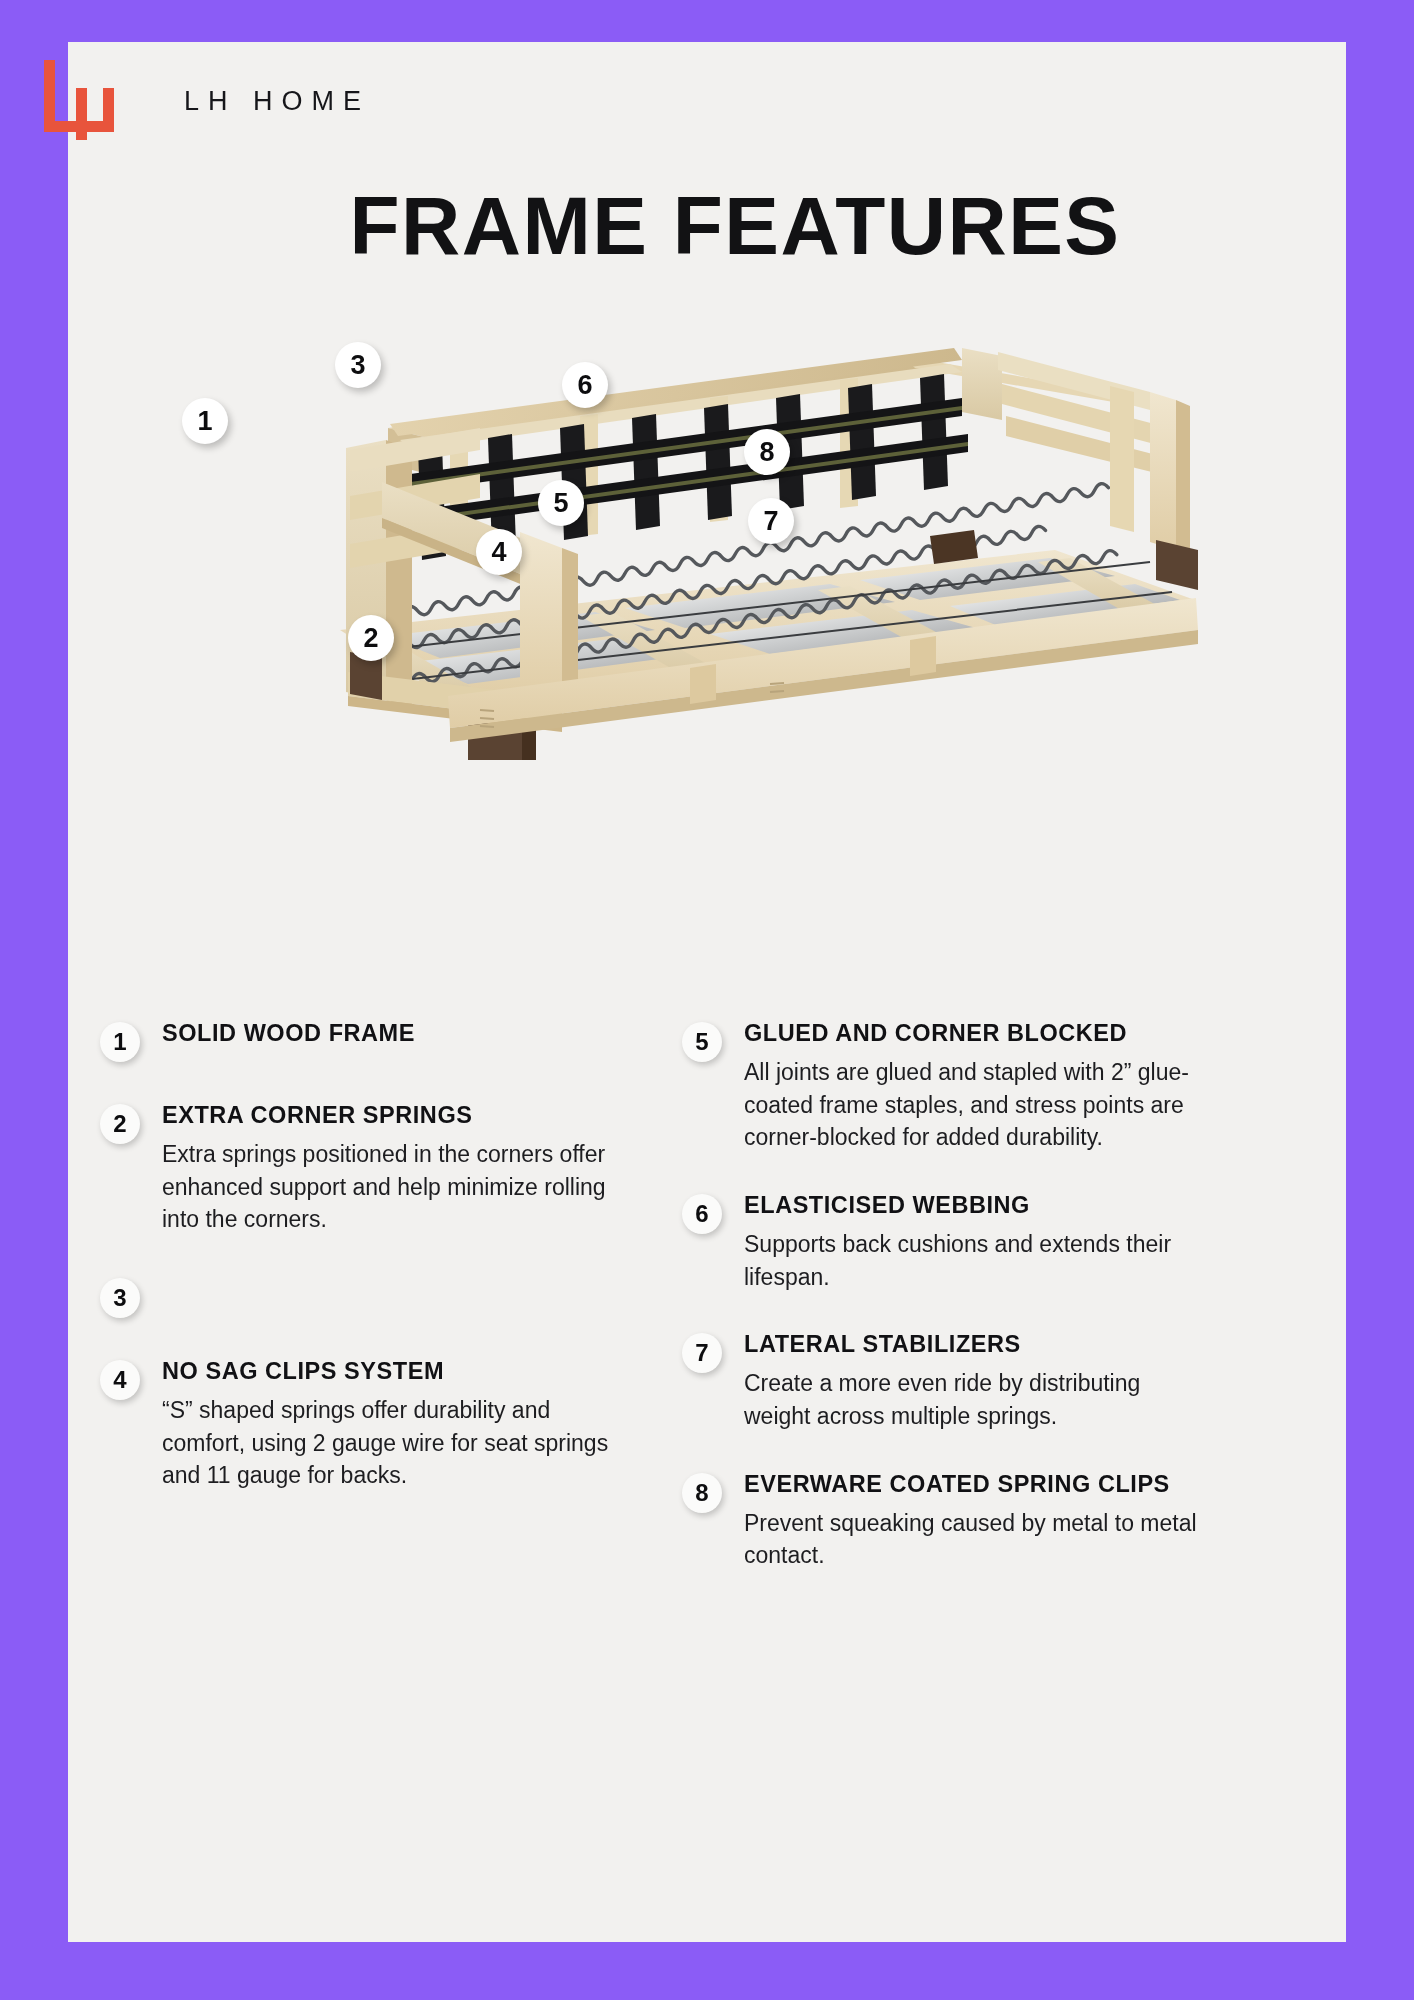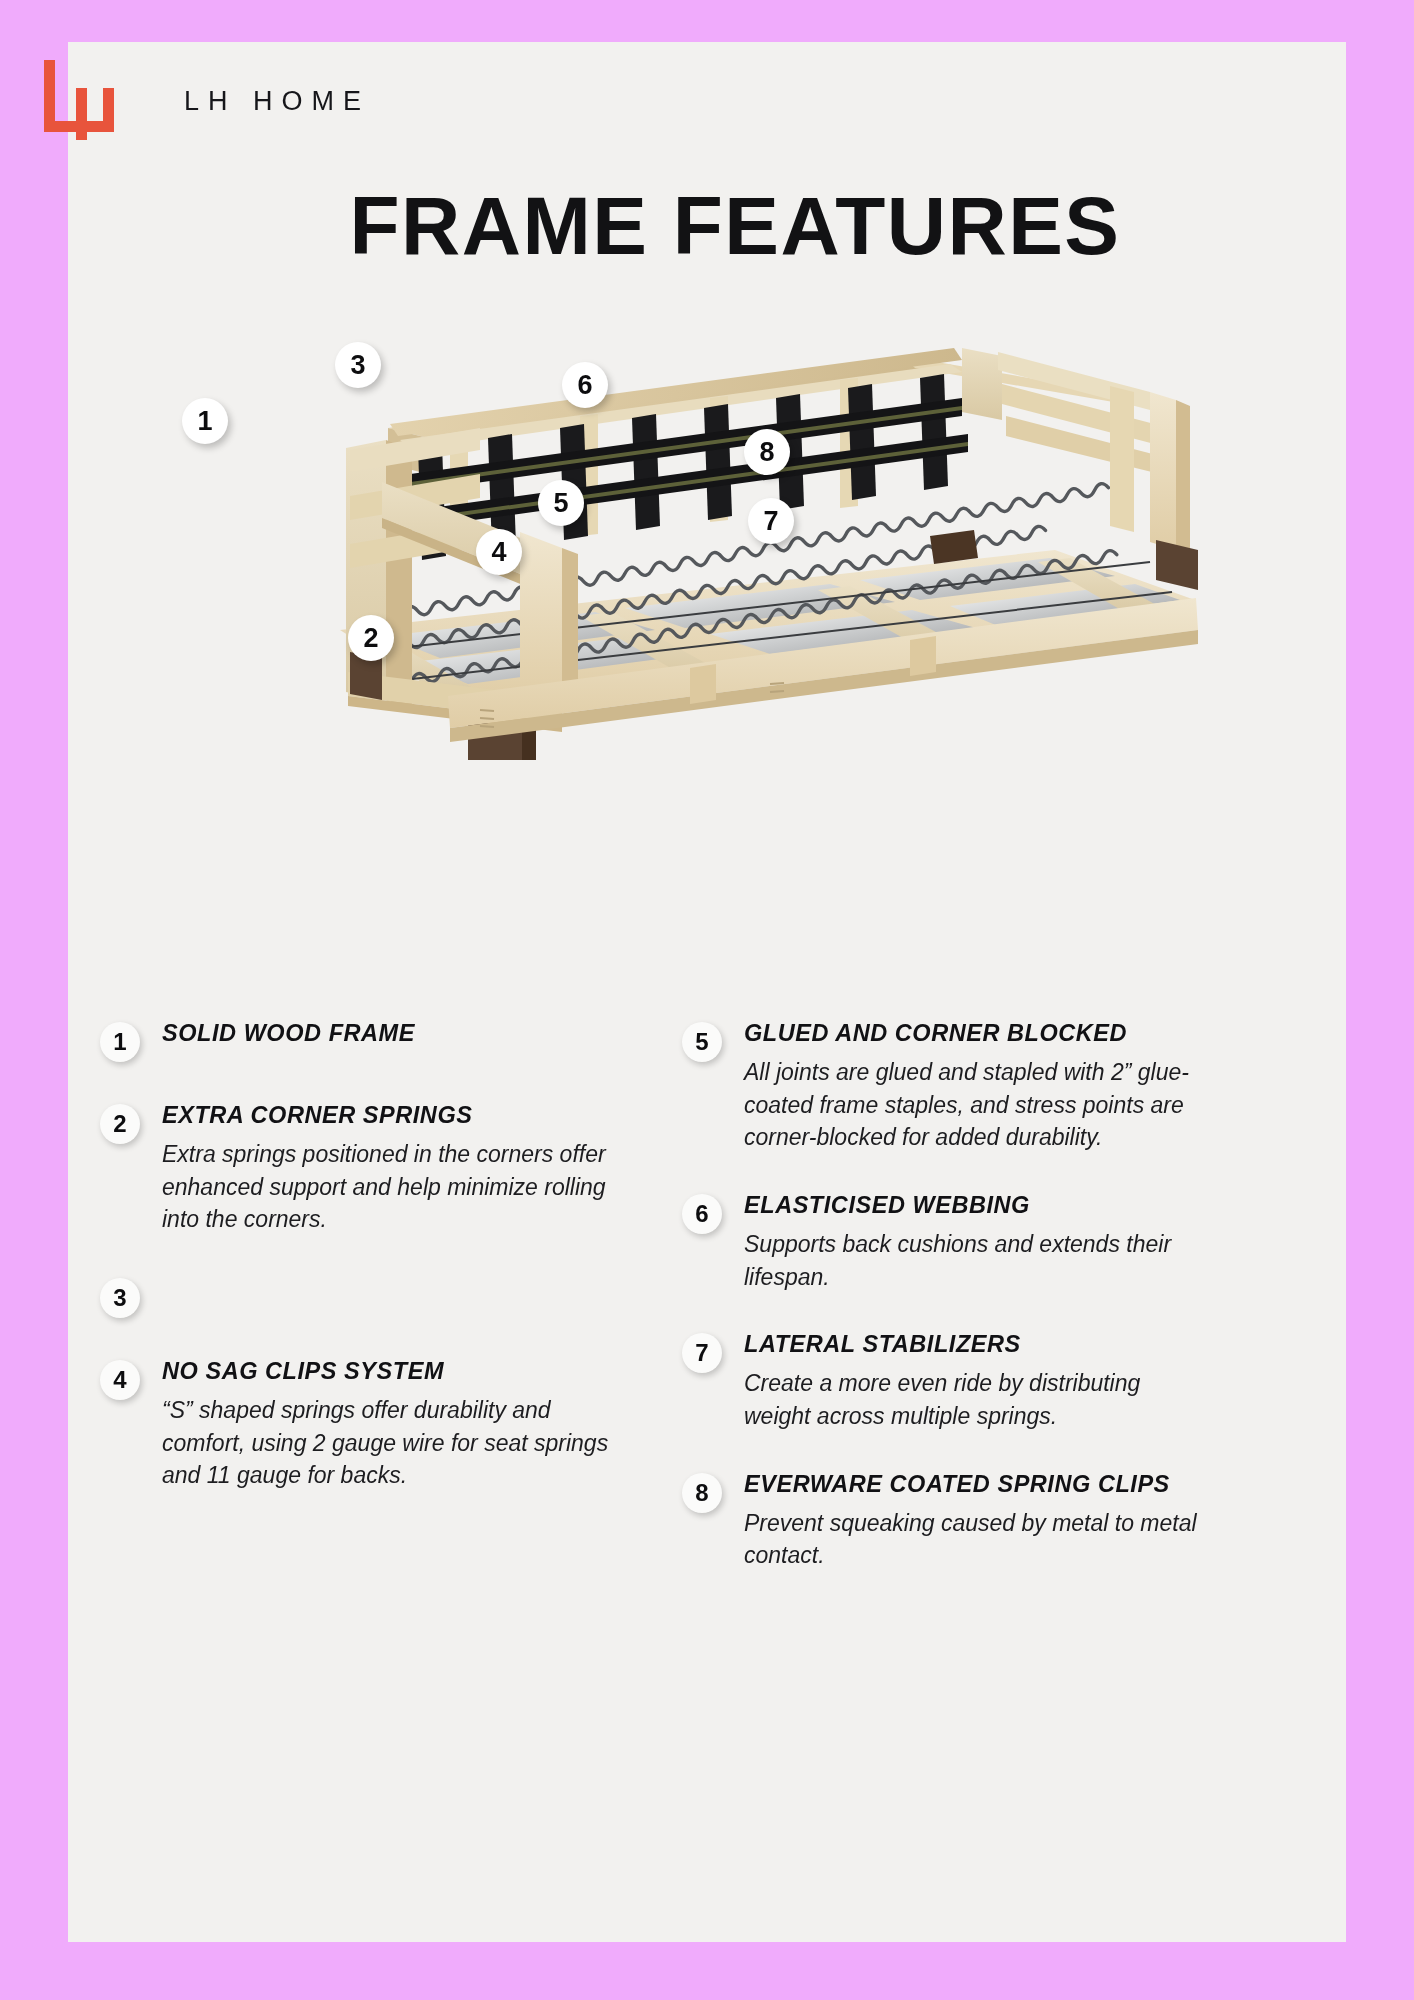--- a/index.html
+++ b/index.html
@@ -10,21 +10,21 @@
   }
   body {
     font-family: "Liberation Sans", sans-serif;
     -webkit-font-smoothing: antialiased;
   }
 
   .page {
     position: relative;
     width: 1414px;
     height: 2000px;
-    background: #f0abfc;
+    background: #8b5cf6;
     overflow: hidden;
   }
 
   
   .panel {
     position: absolute;
     left: 68px;
     top: 42px;
     width: 1278px;
     height: 1900px;
@@ -122,21 +122,21 @@
     background: #fbfbfa;
     color: #0d0d0f;
     font-size: 24px;
     font-weight: 800;
     display: flex;
     align-items: center;
     justify-content: center;
     box-shadow: 2px 3px 6px rgba(0,0,0,0.20);
     margin-top: 2px;
   }
-  .ftext { margin-left: 22px; flex: 1 1 auto; font-style: italic; }
+  .ftext { margin-left: 22px; flex: 1 1 auto; }
   .fheading {
     font-size: 23.5px;
     font-weight: 800;
     letter-spacing: 0.55px;
     color: #111114;
     margin-bottom: 9px;
     line-height: 1.15;
   }
   .fbody {
     font-size: 23px;

